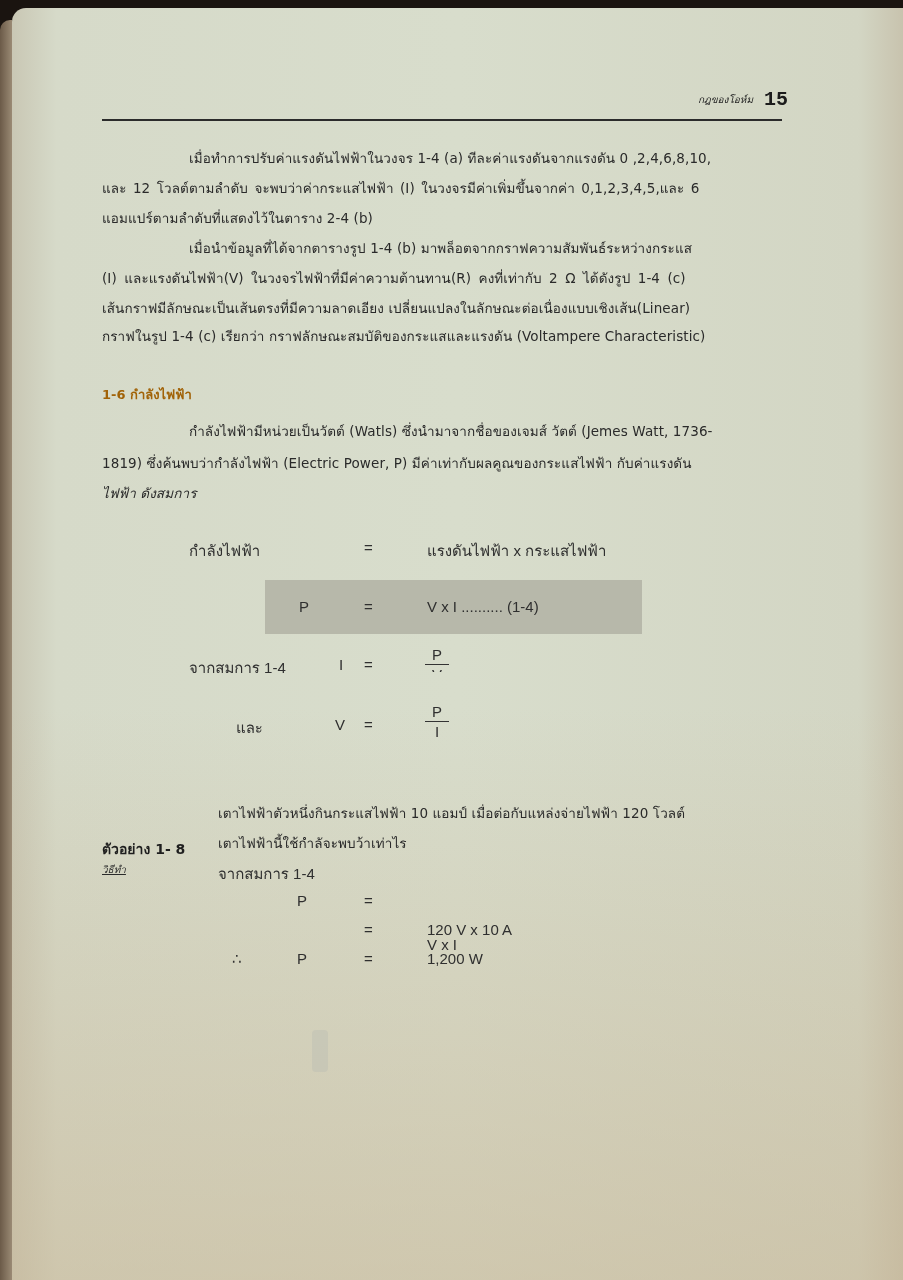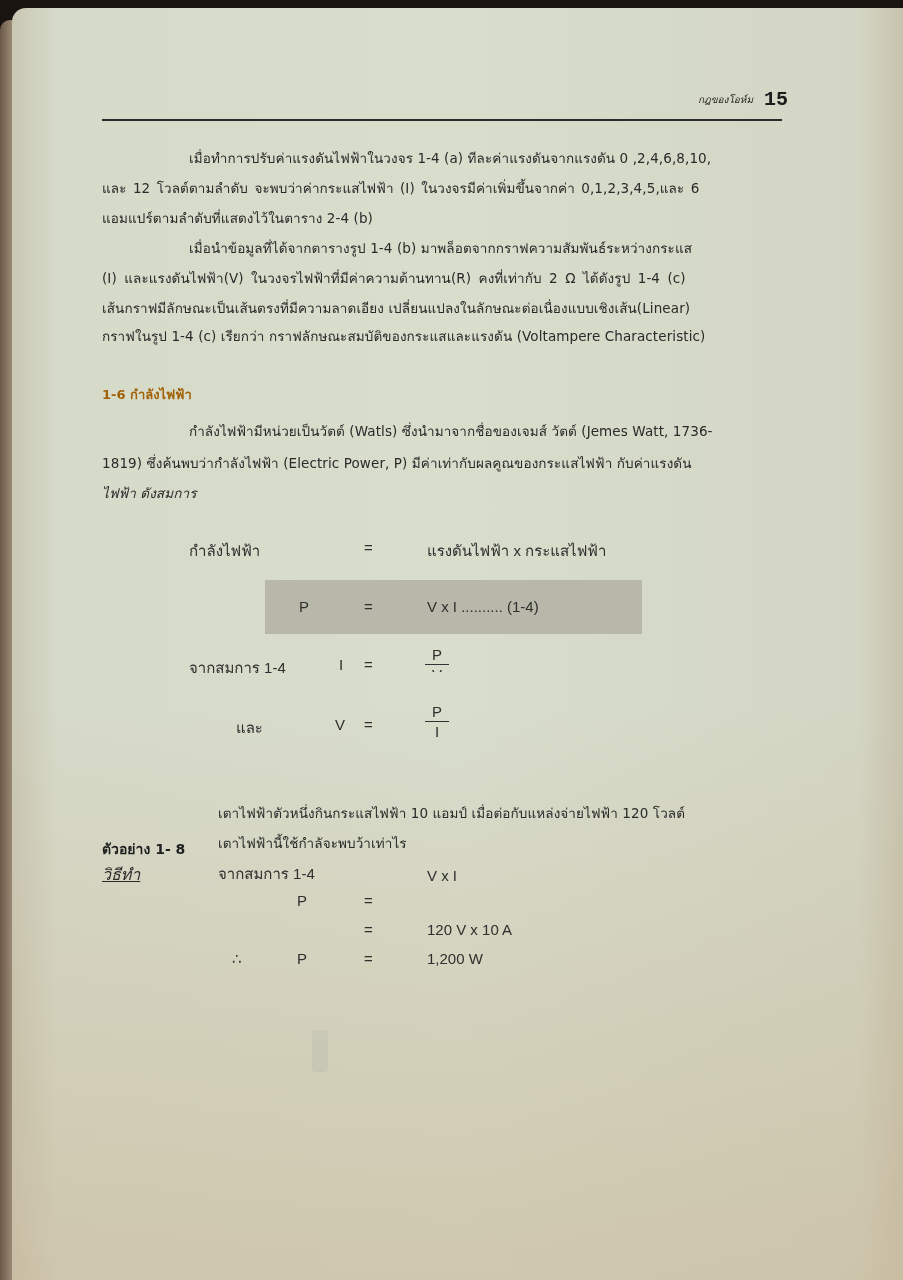--- a/index.html
+++ b/index.html
@@ -27,21 +27,21 @@
     .header-rule { left: 102px; top: 119px; width: 680px; height: 1.5px; background: #2b2b2b; }
     .para { font-size: 13.5px; line-height: 30px; color: #2a2a2a; letter-spacing: 0.1px; }
     .line { position: absolute; white-space: nowrap; }
     .sec-heading { left: 102px; top: 384px; font-weight: bold; font-size: 13px; color: #a16207; }
     .eq { font-family: "Liberation Sans", "DejaVu Sans", sans-serif; font-size: 15px; color: #2f2f2f; }
     .eq-box { position: absolute; left: 265px; top: 580px; width: 377px; height: 54px; background: #b7b8aa; }
     .frac { position: absolute; text-align: center; width: 24px; font-family: "Liberation Sans", sans-serif; font-size: 15px; color: #2f2f2f; }
     .frac .bar { height: 1.2px; background: #333; margin: 1px 0; }
     .frac .den-cut { height: 6px; overflow: hidden; line-height: 17px; }
     .ex-label { left: 102px; top: 800px; font-weight: bold; font-size: 14px; color: #1e1e1e; margin-top: 38px; }
-    .solution-label { left: 102px; top: 862px; font-style: italic; font-size: 16px; color: #2a2a2a; text-decoration: underline; }
+    .solution-label { left: 102px; top: 862px; font-style: italic; font-size: 10px; color: #2a2a2a; text-decoration: underline; }
     .mark { position: absolute; left: 312px; top: 1030px; width: 16px; height: 42px; background: rgba(190,192,180,0.5); border-radius: 4px; }
   </style>
 </head>
 <body>
 
 <div class="spine"></div>
 <div class="page"></div>
 
 <div class="abs header-title">กฎของโอห์ม</div>
 <div class="abs page-num">15</div>
@@ -109,21 +109,21 @@
   <span class="line" style="left:218px; top:828px;">เตาไฟฟ้านี้ใช้กำลัจะพบว้าเท่าไร</span>
 </div>
 
 <div class="abs solution-label">วิธีทำ</div>
 <div class="abs eq" style="left:218px; top:862px;">จากสมการ   1-4</div>
 
 <div>
   <div>
     <span class="abs eq" style="left:297px; top:892px;">P</span>
     <span class="abs eq" style="left:364px; top:892px;">=</span>
-    <span class="abs eq" style="left:427px; top:867px;">V x I</span>
+    <span class="abs eq" style="left:427px; top:936px;">V x I</span>
   </div>
   <div>
     <span class="abs eq" style="left:364px; top:921px;">=</span>
     <span class="abs eq" style="left:427px; top:921px;">120 V x 10 A</span>
   </div>
   <div>
     <span class="abs eq" style="left:232px; top:950px;">∴</span>
     <span class="abs eq" style="left:297px; top:950px;">P</span>
     <span class="abs eq" style="left:364px; top:950px;">=</span>
     <span class="abs eq" style="left:427px; top:950px;">1,200 W</span>

